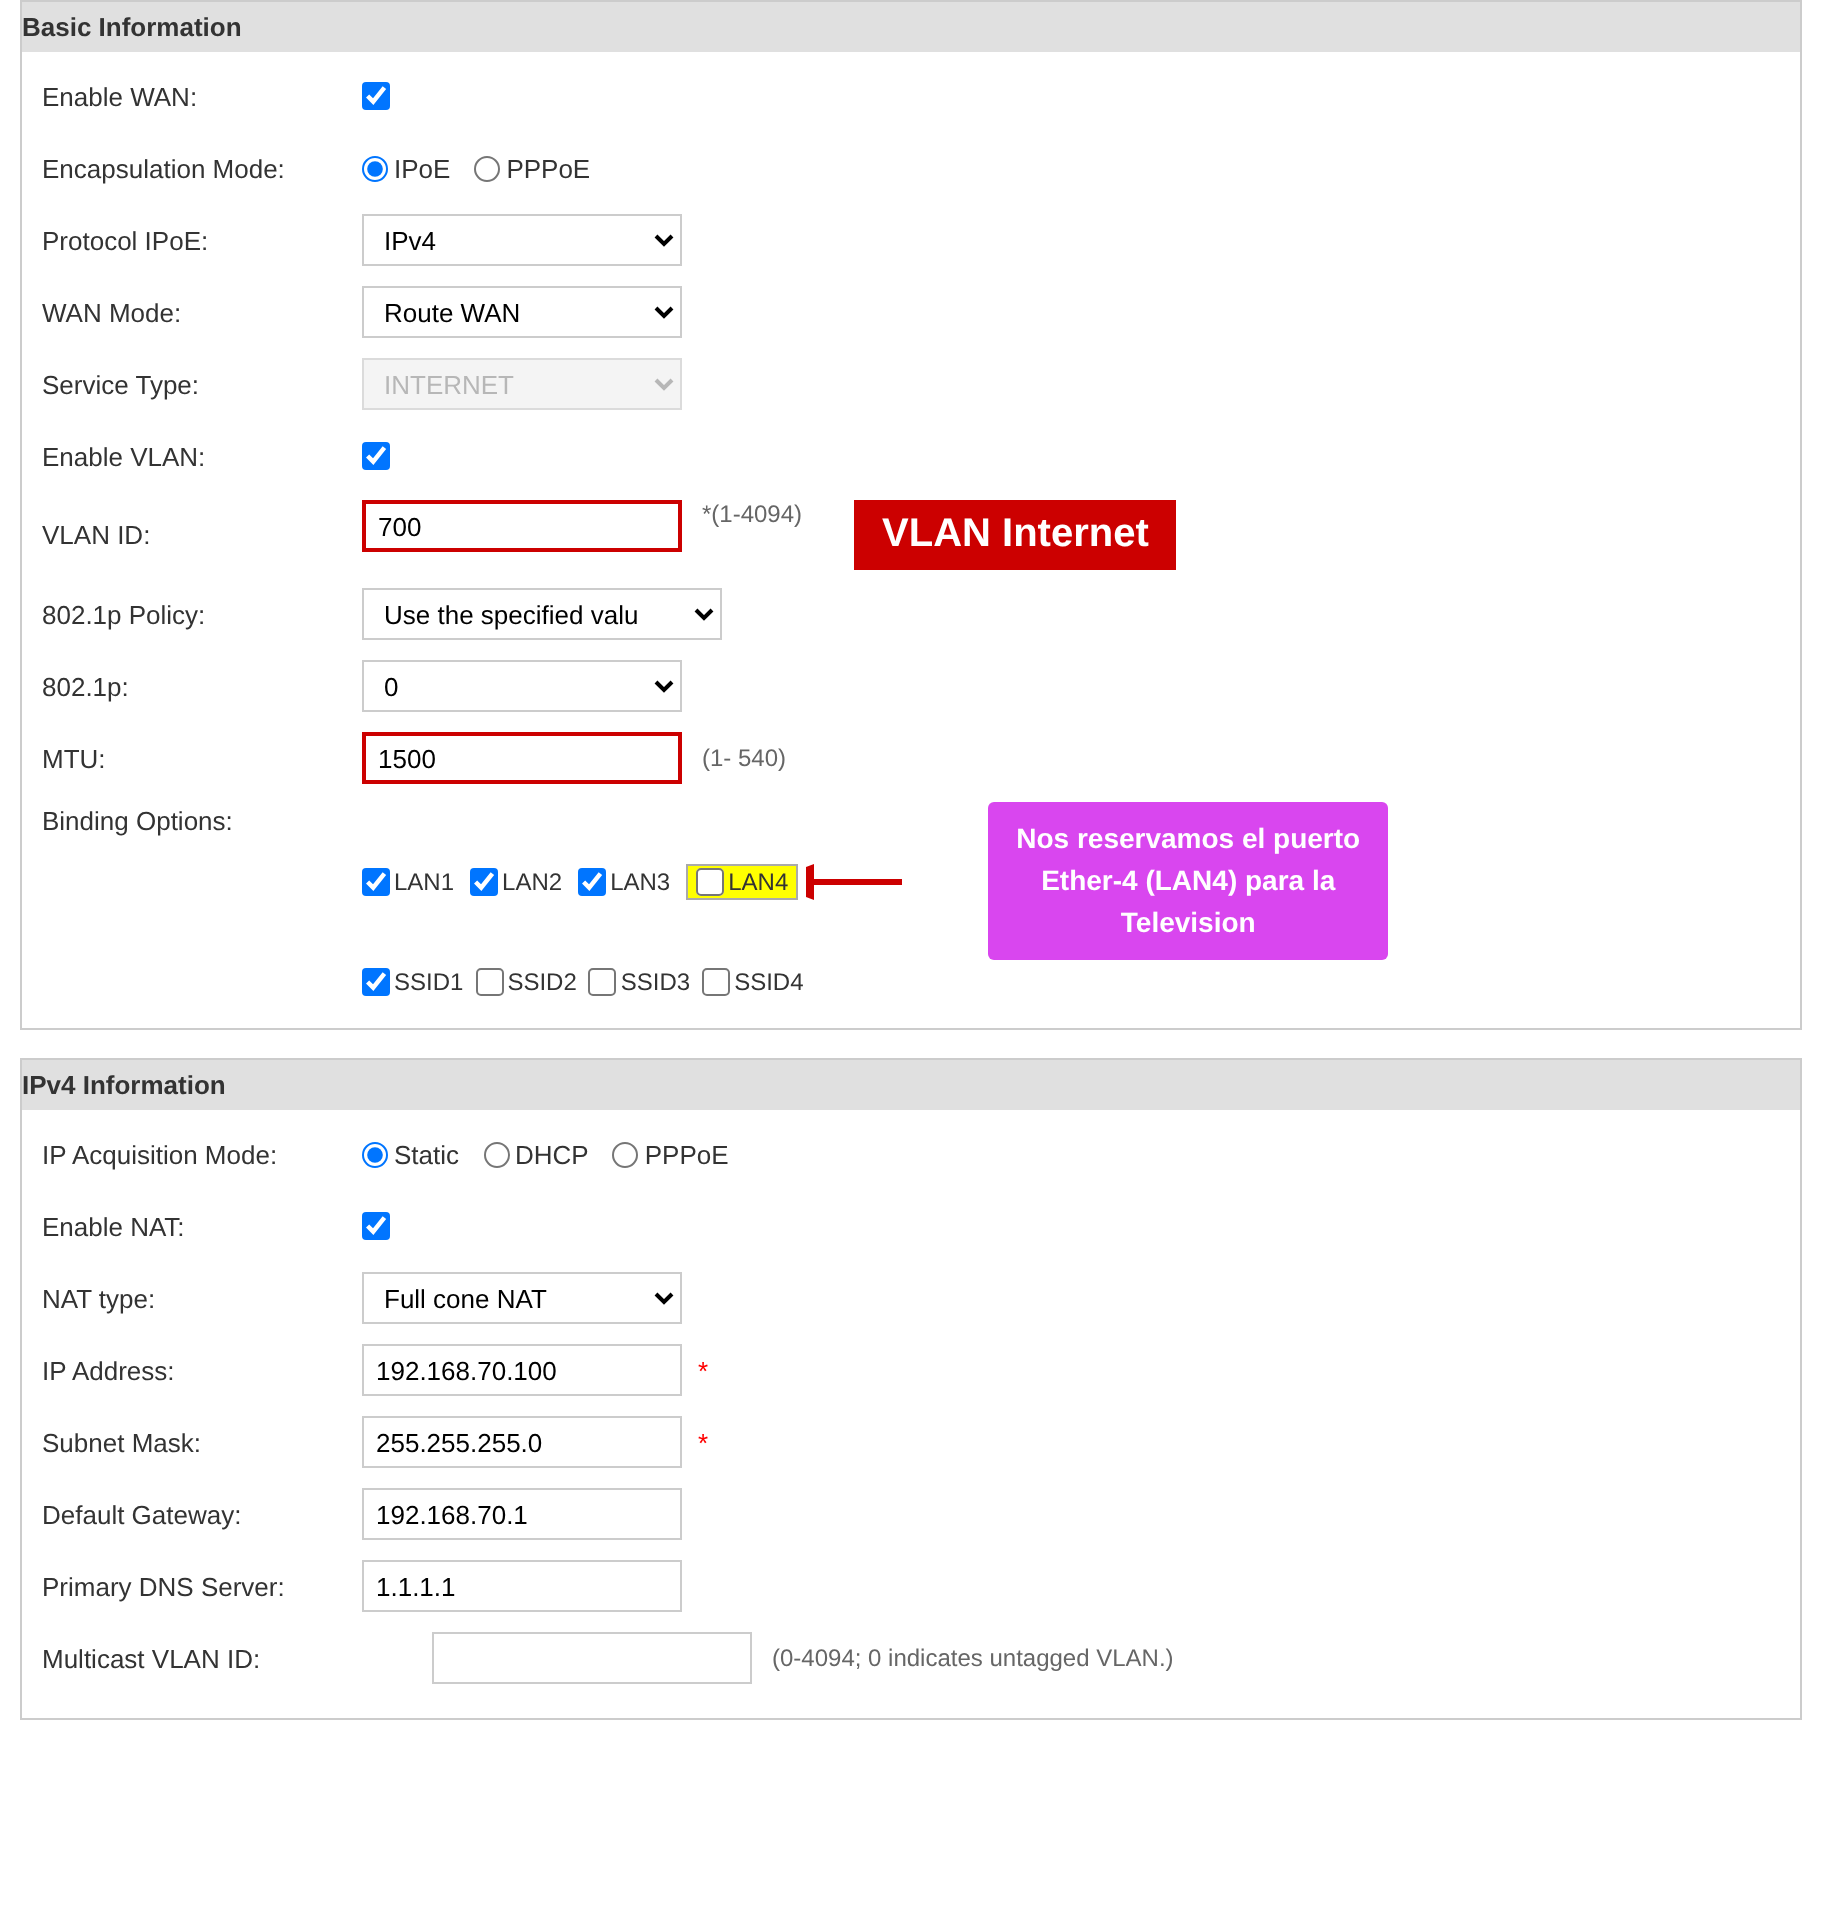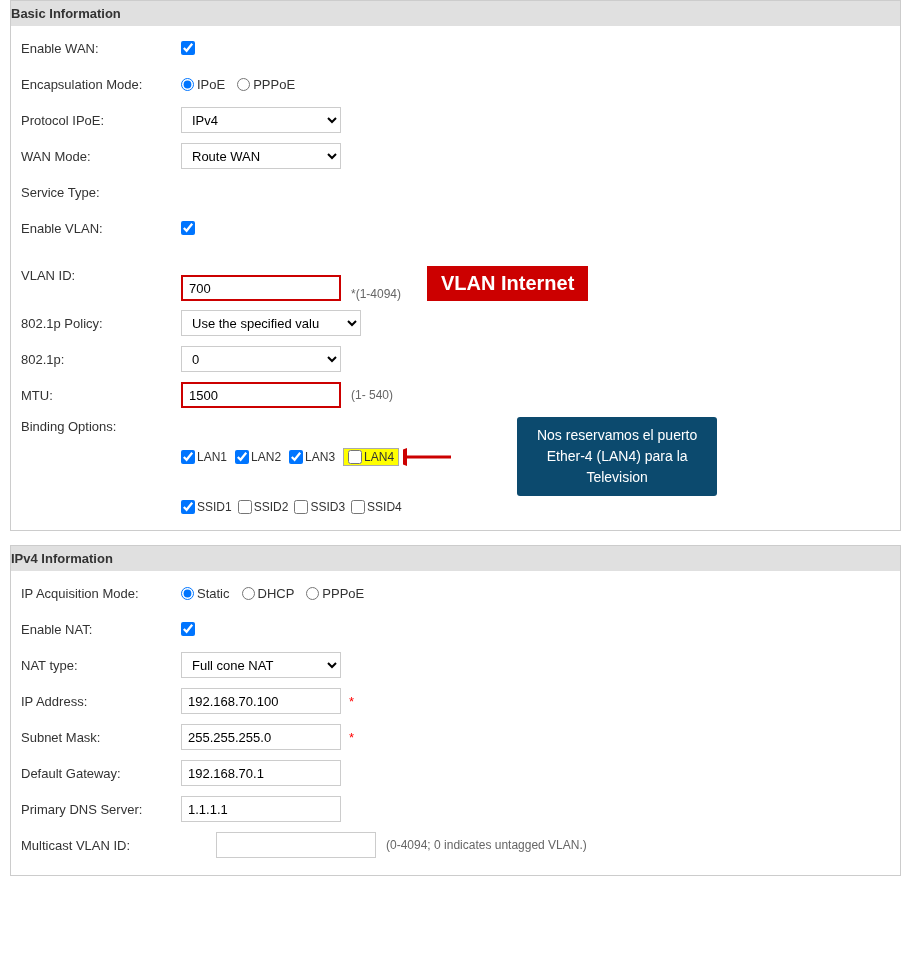--- a/index.html
+++ b/index.html
@@ -150,27 +150,27 @@
       font-size: 20px;
       font-weight: bold;
       padding: 6px 14px;
       border-radius: 0;
       margin-left: 20px;
       vertical-align: middle;
     }
 
     .lan4-callout-box {
       display: inline-block;
-      background: #0c4a6e;
+      background: #d946ef;
       color: #fff;
       font-size: 14px;
-      font-weight: normal;
+      font-weight: bold;
       padding: 8px 12px;
       border-radius: 3px;
-      margin-left: 56px;
+      margin-left: 33px;
       vertical-align: middle;
       line-height: 1.5;
       text-align: center;
       max-width: 200px;
     }
 
     .binding-row-container {
       display: flex;
       align-items: flex-start;
       width: 100%;
@@ -224,32 +224,37 @@
         <div class="form-label">WAN Mode:</div>
         <div class="form-control">
           <select>
             <option>Route WAN</option>
           </select>
         </div>
       </div>
 
       <div class="form-row">
         <div class="form-label">Service Type:</div>
+        <div class="form-control">
+          <select disabled="" style="background:#f0f0f0;color:#999;">
+            <option>INTERNET</option>
+          </select>
+        </div>
       </div>
 
       <div class="form-row">
         <div class="form-label">Enable VLAN:</div>
         <div class="form-control">
           <input type="checkbox" checked="" style="">
         </div>
       </div>
 
       <div class="form-row">
         <div class="form-label">VLAN ID:</div>
-        <div class="form-control" style="align-items:flex-end;margin-top:16px;">
+        <div class="form-control" style="align-items:flex-start;">
           <input type="text" class="input-highlight" value="700" style="">
           <span class="hint-text">*(1-4094)</span>
           <span class="vlan-callout-box">VLAN Internet</span>
         </div>
       </div>
 
       <div class="form-row">
         <div class="form-label">802.1p Policy:</div>
         <div class="form-control">
           <select style="width:180px;">

